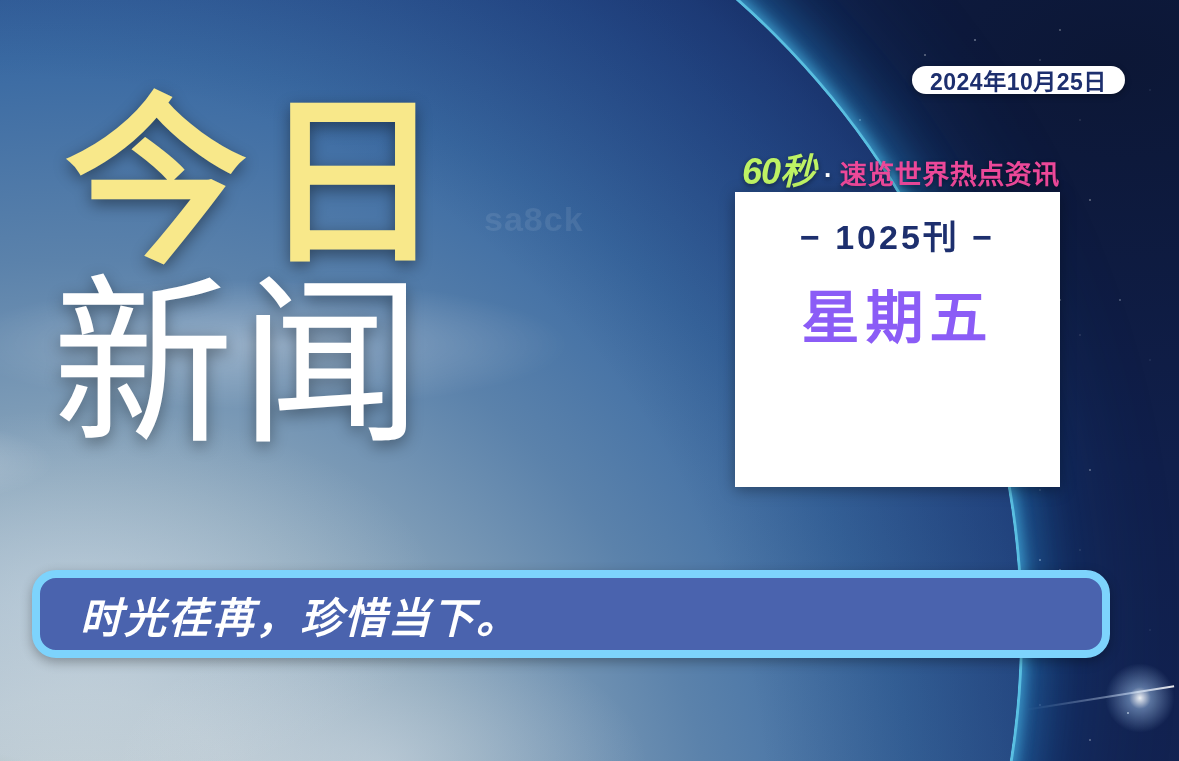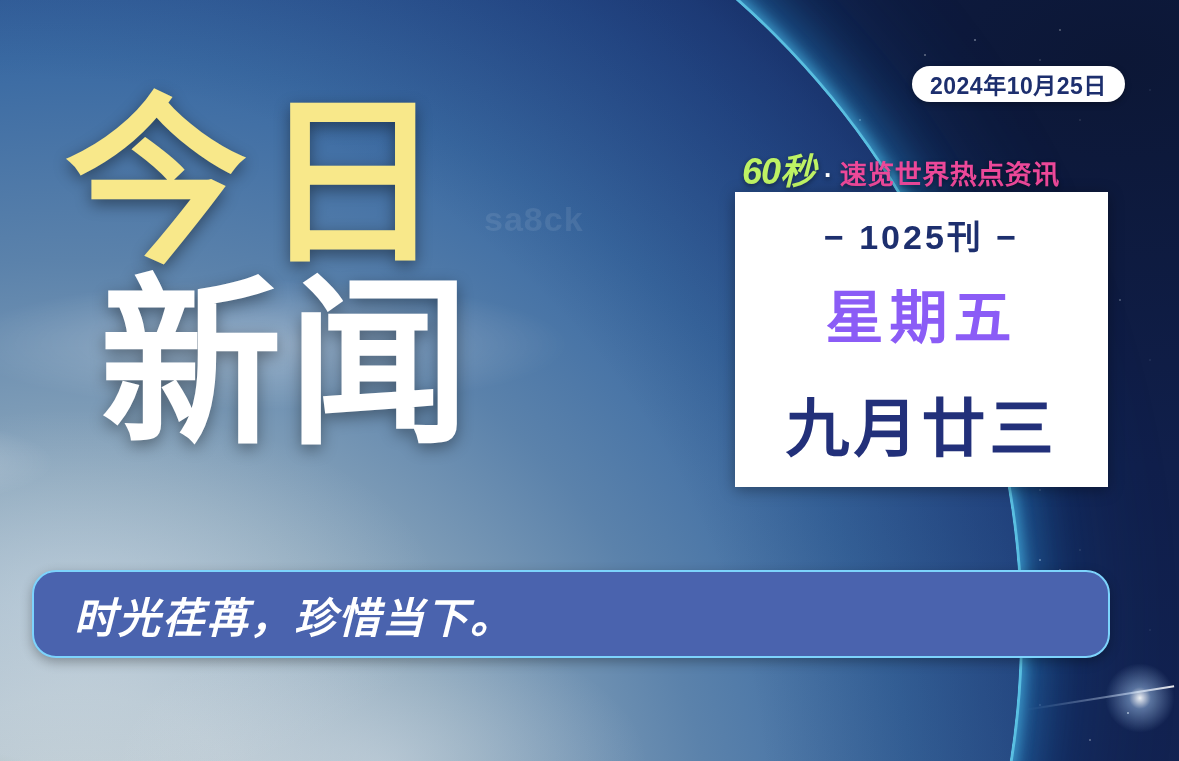--- a/index.html
+++ b/index.html
@@ -130,21 +130,21 @@
   }
   .atmosphere2 {
     position:absolute; inset:-9px;
     border-radius:50%;
     background:radial-gradient(circle, rgba(60,190,245,0) 49.2%, rgba(80,215,255,.40) 50.2%, rgba(50,150,230,.18) 52%, rgba(40,110,200,0) 56%);
   }
 
   
   .date-badge {
     position:absolute; left:912px; top:66px;
-    height:36px;
+    height:28px;
     padding:0 18px;
     display:flex; align-items:center;
     background:#ffffff;
     border-radius:19px;
     color:#1d2f6e;
     font-size:23px;
     font-weight:bold;
     letter-spacing:.5px;
     white-space:nowrap;
     box-shadow:0 2px 6px rgba(0,0,0,.30);
@@ -189,32 +189,31 @@
     font-size:182px;
     font-weight:bold;
     letter-spacing:14px;
     text-shadow:0 5px 16px rgba(0,0,0,.42);
     margin-left:13px;
   }
   .title-block .line2 {
     display:block;
     color:#ffffff;
     font-size:182px;
-    font-weight:bold;
+    font-weight:normal;
     letter-spacing:6px;
     margin-top:6px;
     text-shadow:0 5px 16px rgba(0,0,0,.38);
-    margin-left:48px;
   }
 
   
   .info-card {
     position:absolute;
     left:735px; top:192px;
-    width:373px; height:295px;
+    width:325px; height:295px;
     background:#ffffff;
     display:flex;
     flex-direction:column;
     align-items:center;
     justify-content:flex-start;
     padding-top:18px;
     box-shadow:0 3px 14px rgba(0,0,0,.35);
   }
   .info-card .issue {
     color:#1d2f6e;
@@ -239,21 +238,21 @@
     letter-spacing:4px;
     white-space:nowrap;
   }
 
   
   .quote-bar {
     position:absolute;
     left:32px; top:570px;
     width:1078px; height:88px;
     background:#4a63ae;
-    border:2px solid #7dd3fc;
+    border:8px solid #7dd3fc;
     border-radius:24px;
     display:flex;
     align-items:center;
     padding-left:40px;
     box-shadow:0 4px 12px rgba(0,0,0,.30);
   }
   .quote-bar .quote-text {
     color:#ffffff;
     font-size:42px;
     font-weight:bold;
@@ -304,20 +303,19 @@
   </div>
 
   <div class="title-block">
     <span class="line1">今日</span>
     <span class="line2">新闻</span>
   </div>
 
   <div class="info-card">
     <div class="issue">− 1025刊 −</div>
     <div class="weekday">星期五</div>
-    <div class="lunar">九月廿三</div>
   </div>
 
   <div class="quote-bar">
     <span class="quote-text">时光荏苒，珍惜当下。</span>
   </div>
 
 </div>
 
 </body></html>

